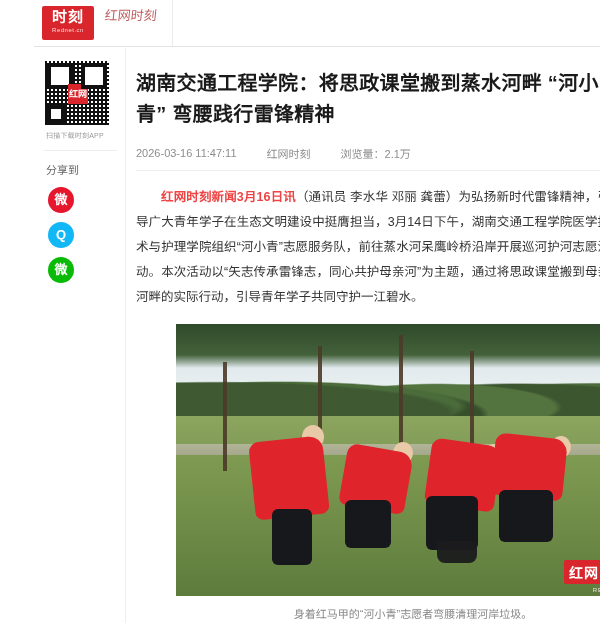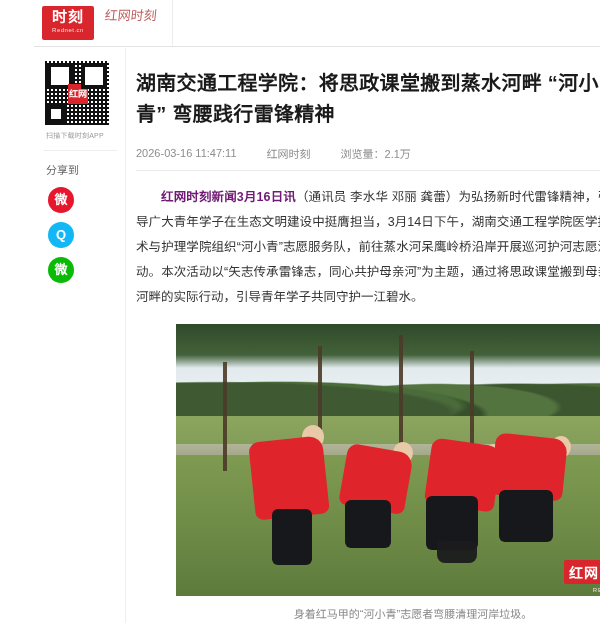--- a/index.html
+++ b/index.html
@@ -204,21 +204,21 @@
     margin-top: 14px;
     font-size: 12.5px;
     line-height: 25px;
     color: #333333;
     text-align: justify;
     text-indent: 2em;
     font-family: "Liberation Sans", "DejaVu Sans", sans-serif;
   }
   .lede {
     font-weight: bold;
-    color: #701a75;
+    color: #ef4444;
   }
 
   
   .figure {
     margin-top: 14px;
     width: 100%;
   }
   .photo {
     position: relative;
     width: 100%;

